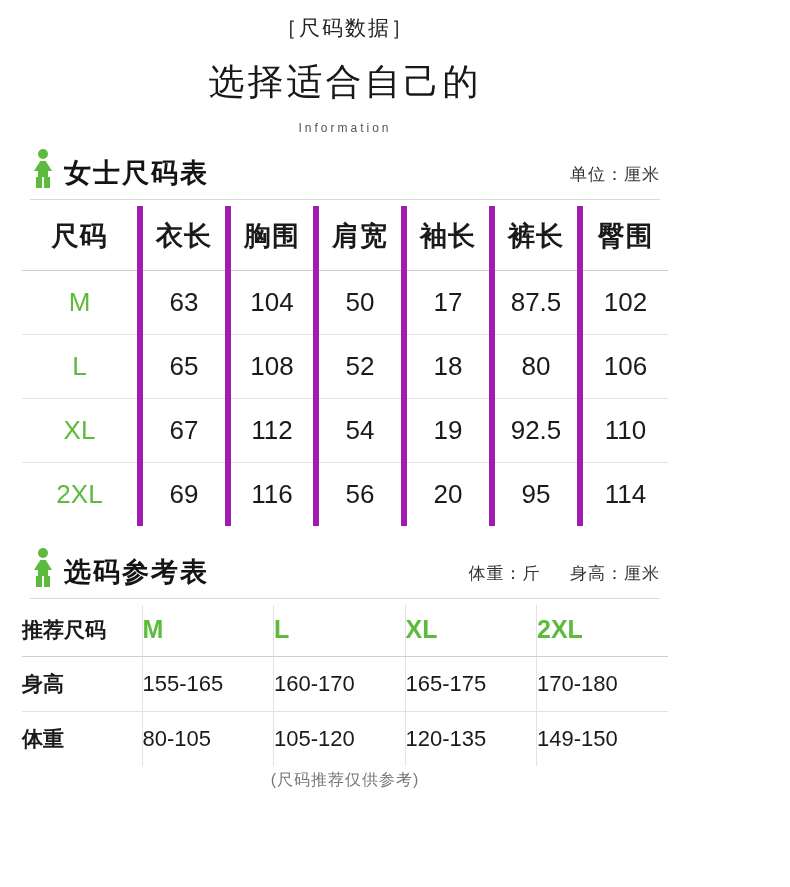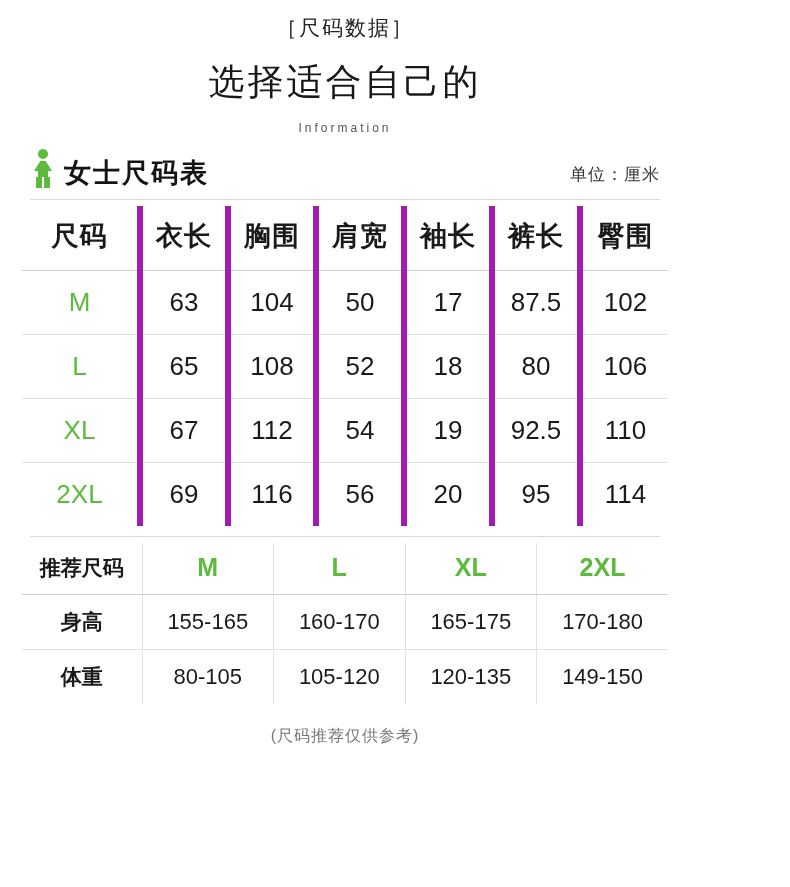--- a/index.html
+++ b/index.html
@@ -157,21 +157,21 @@
 
   
   .rec-wrap { margin-top: 4px; }
   table.rec {
     width: 100%;
     border-collapse: collapse;
     table-layout: fixed;
     margin-top: 6px;
   }
   table.rec td, table.rec th {
-    text-align: center;
+    text-align: left;
     font-size: 22px;
     font-weight: normal;
     padding: 13px 0;
     border-bottom: 1px solid #e2e2e2;
     border-right: 1px solid #e2e2e2;
     color: #1a1a1a;
   }
   table.rec tr td:first-child, table.rec tr th:first-child {
     width: 120px;
     font-size: 21px;
@@ -191,21 +191,21 @@
     color: #1a1a1a;
     font-size: 21px;
   }
   table.rec tbody tr:last-child td {
     border-bottom: none;
   }
   .rec-note {
     text-align: center;
     font-size: 16px;
     color: #777;
-    margin-top: 22px;
+    margin-top: 4px;
     letter-spacing: 1px;
   }
 </style>
 </head>
 <body>
 
 <div class="page">
 
   <div class="header">
     <div class="header-bracket">［尺码数据］</div>
@@ -270,20 +270,34 @@
         <td>69</td>
         <td>116</td>
         <td>56</td>
         <td>20</td>
         <td>95</td>
         <td>114</td>
       </tr>
     </tbody>
   </table>
 
+  <div class="section-head" style="margin-top:22px;">
+    <div class="person-icon">
+      <div class="head"></div>
+      <div class="body"></div>
+      <div class="leg-l"></div>
+      <div class="leg-r"></div>
+    </div>
+    <div class="section-title">选码参考表</div>
+    <div class="section-right">
+      <span>体重：斤</span>
+      <span class="gap"></span>
+      <span>身高：厘米</span>
+    </div>
+  </div>
   <div class="rule"></div>
 
   <div class="rec-wrap">
     <table class="rec">
       <thead>
         <tr>
           <th>推荐尺码</th>
           <th>M</th>
           <th>L</th>
           <th>XL</th>

